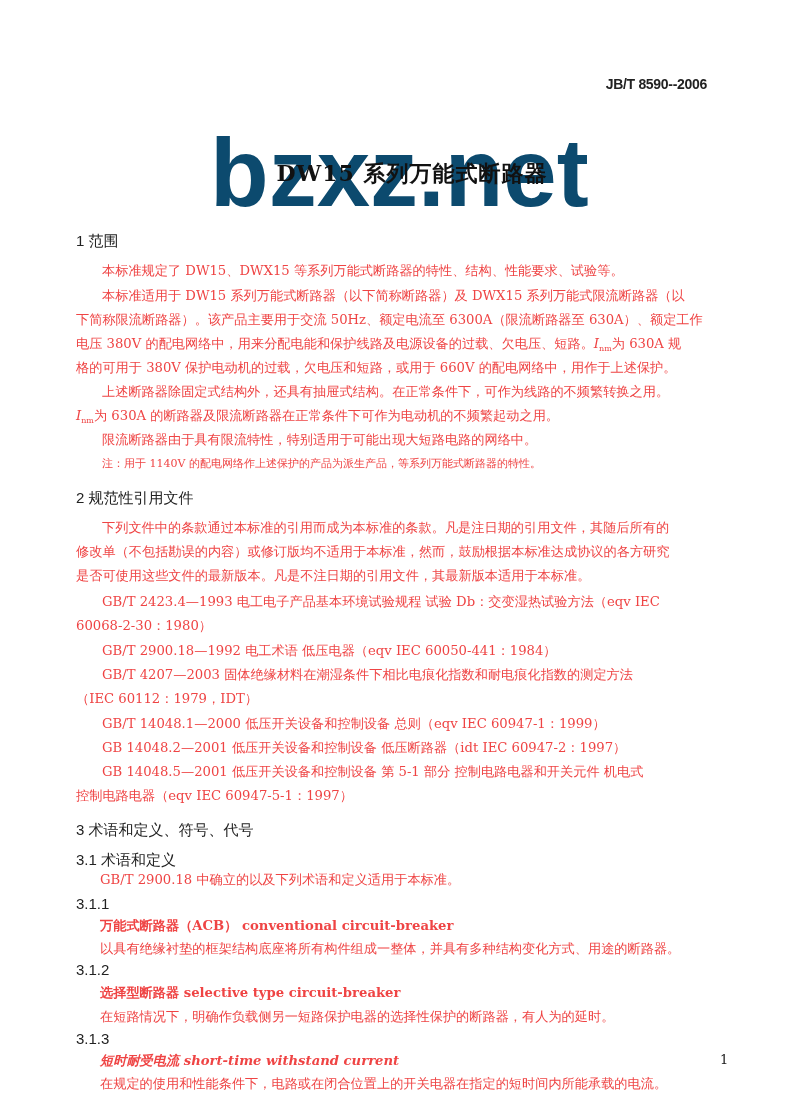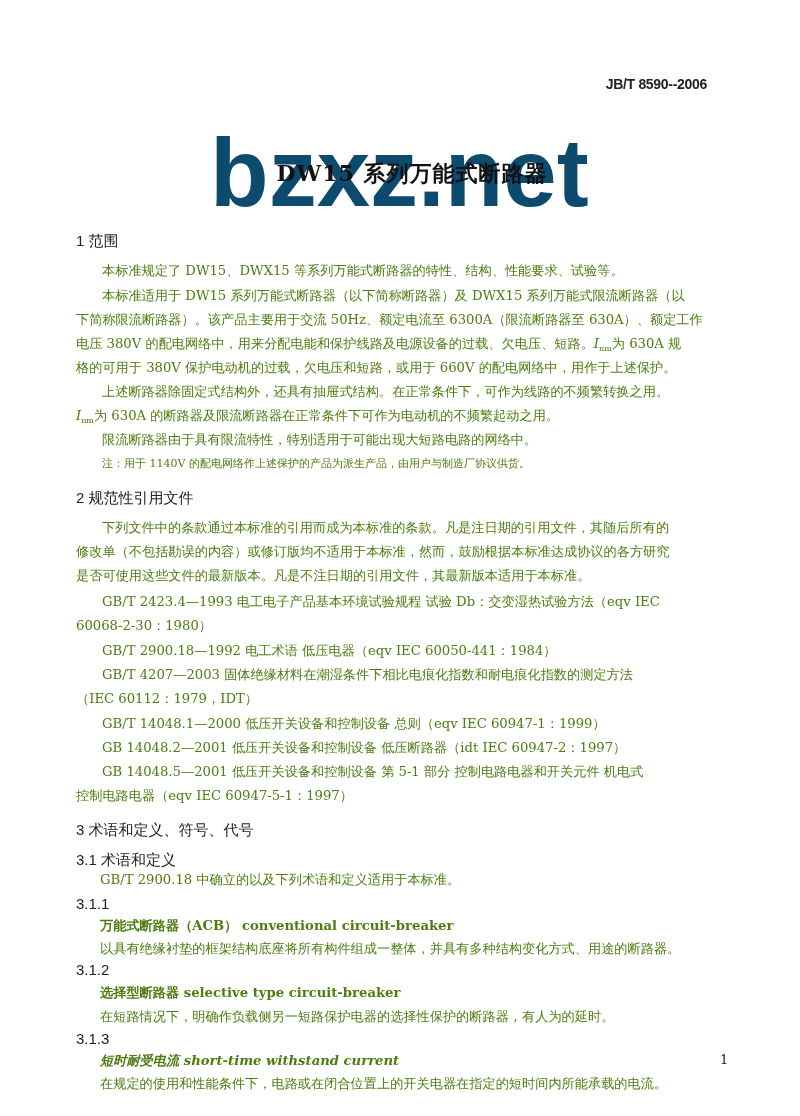--- a/index.html
+++ b/index.html
@@ -19,21 +19,21 @@
       font-family: "Liberation Sans", sans-serif; font-weight: bold;
       font-size: 96px; line-height: 90px; color: #0c4a6e; letter-spacing: 0px;
       text-align: center; user-select: none; white-space: nowrap;
     }
     .doc-title {
       position: absolute; left: 0; width: 800px; top: 159px; text-align: center;
       font-size: 22px; font-weight: bold; color: #111; letter-spacing: 1px;
     }
     .line {
       position: absolute; left: 64px; font-size: 13.2px; line-height: 18px;
-      white-space: nowrap; color: #4d7c0f;
+      white-space: nowrap; color: #ef4444;
     }
     .indent { left: 90px; }
     .indent2 { left: 88px; }
     .sec { font-family: "Liberation Sans", "DejaVu Sans", sans-serif; font-size: 15px; color: #222; }
     .note { font-size: 11px; left: 90px; }
     .term { font-weight: bold; }
     .sub { font-size: 8px; vertical-align: -3px; font-style: normal; }
     .ital { font-style: italic; }
     .page-num { position: absolute; left: 708px; top: 1050px; font-size: 13px; }
   </style>
@@ -52,21 +52,21 @@
   <div class="line" style="top:311px;">下简称限流断路器）。该产品主要用于交流 50Hz、额定电流至 6300A（限流断路器至 630A）、额定工作</div>
   <div class="line" style="top:335px;">
     <span>电压 380V 的配电网络中，用来分配电能和保护线路及电源设备的过载、欠电压、短路。</span><span class="ital">I</span><span class="sub">nm</span><span>为 630A 规</span>
   </div>
   <div class="line" style="top:359px;">格的可用于 380V 保护电动机的过载，欠电压和短路，或用于 660V 的配电网络中，用作于上述保护。</div>
   <div class="line indent" style="top:383px;">上述断路器除固定式结构外，还具有抽屉式结构。在正常条件下，可作为线路的不频繁转换之用。</div>
   <div class="line" style="top:407px;">
     <span class="ital">I</span><span class="sub">nm</span><span>为 630A 的断路器及限流断路器在正常条件下可作为电动机的不频繁起动之用。</span>
   </div>
   <div class="line indent" style="top:431px;">限流断路器由于具有限流特性，特别适用于可能出现大短路电路的网络中。</div>
-  <div class="line note" style="top:455px;">注：用于 1140V 的配电网络作上述保护的产品为派生产品，由用户与制造厂协议供货。</div>
+  <div class="line note" style="top:455px;">注：用于 1140V 的配电网络作上述保护的产品为派生产品，等系列万能式断路器的特性。</div>
 
   <div class="line sec" style="top:489px;">2   规范性引用文件</div>
   <div class="line indent" style="top:519px;">下列文件中的条款通过本标准的引用而成为本标准的条款。凡是注日期的引用文件，其随后所有的</div>
   <div class="line" style="top:543px;">修改单（不包括勘误的内容）或修订版均不适用于本标准，然而，鼓励根据本标准达成协议的各方研究</div>
   <div class="line" style="top:567px;">是否可使用这些文件的最新版本。凡是不注日期的引用文件，其最新版本适用于本标准。</div>
   <div class="line indent" style="top:593px;">GB/T 2423.4—1993   电工电子产品基本环境试验规程   试验 Db：交变湿热试验方法（eqv IEC</div>
   <div class="line" style="top:617px;">60068-2-30：1980）</div>
   <div class="line indent" style="top:642px;">GB/T 2900.18—1992   电工术语   低压电器（eqv IEC 60050-441：1984）</div>
   <div class="line indent" style="top:666px;">GB/T 4207—2003   固体绝缘材料在潮湿条件下相比电痕化指数和耐电痕化指数的测定方法</div>
   <div class="line" style="top:690px;">（IEC 60112：1979，IDT）</div>

